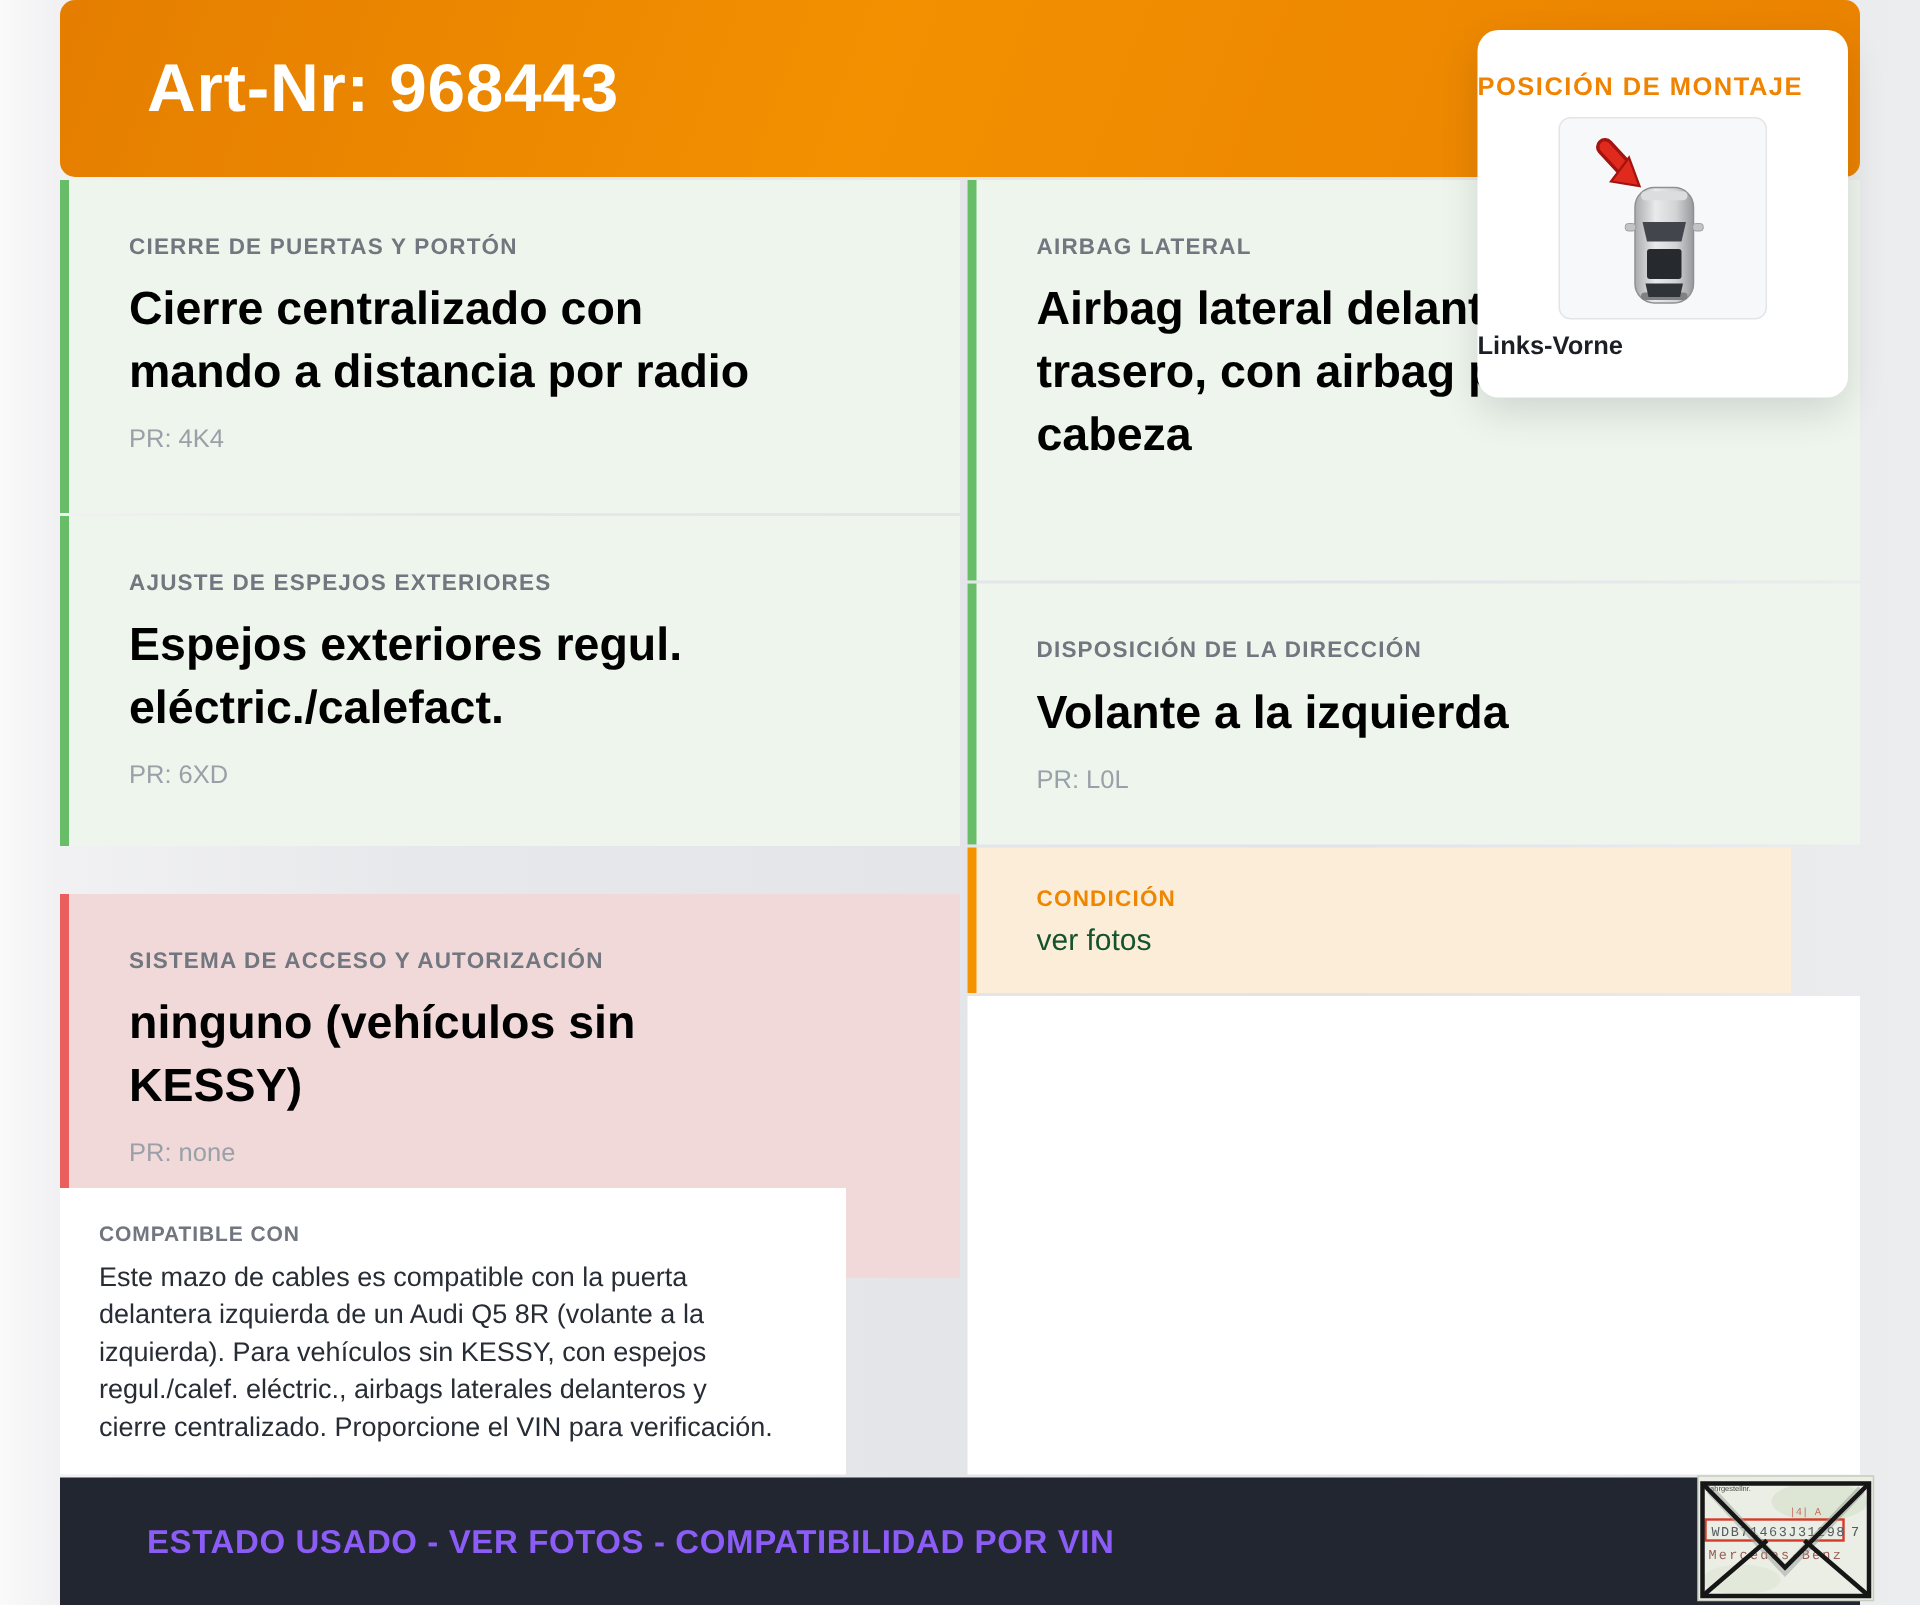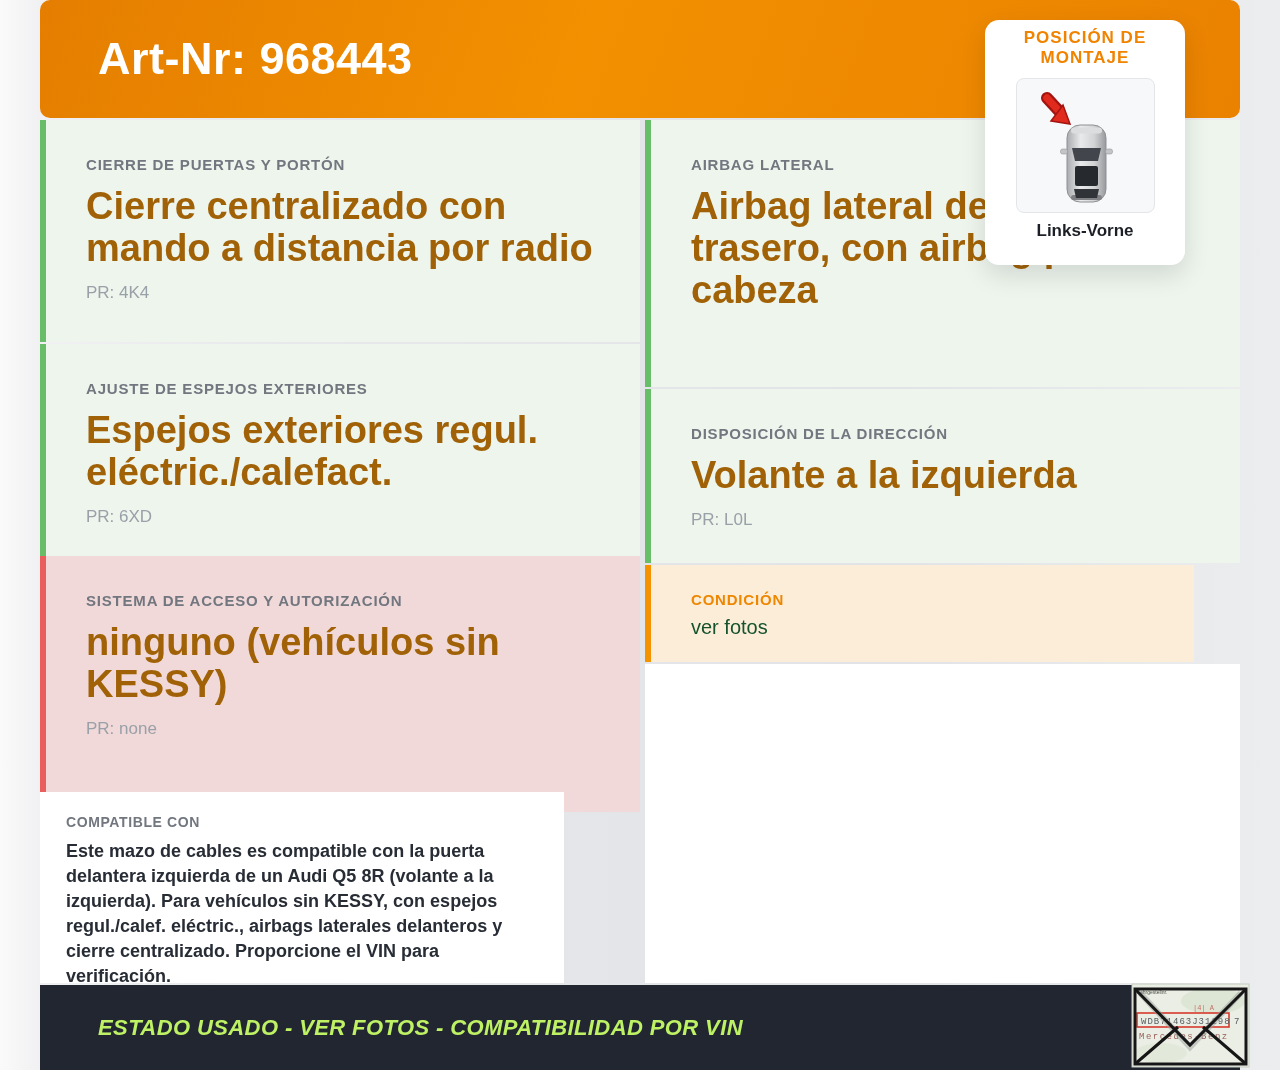--- a/index.html
+++ b/index.html
@@ -17,50 +17,50 @@
   .header h1 { color:#ffffff; font-size:45px; font-weight:bold; letter-spacing:.5px; }
   
   .card { position:absolute; padding:36px 40px 0 40px; }
   .card.bleft { border-left:6px solid; }
   .card.green { background:#edf5ed; border-color:#68bd68; }
   .card.pink  { background:#f1d9d9; border-color:#eb5e5e; }
   .card.cream { background:#fcedd9; border-color:#f49200; padding-top:26px; }
   .card.white { background:#ffffff; padding:22px 26px 0 26px; }
   .card-label { font-size:15px; font-weight:bold; color:#71767f; letter-spacing:.8px; }
   .card-title {
-    margin-top:12px; font-size:38px; line-height:42px; font-weight:bold;
-    color:#a16207; white-space:pre-line;
+    margin-top:12px; font-size:31px; line-height:42px; font-weight:bold;
+    color:#000000; white-space:pre-line;
   }
   .card-pr { margin-top:14px; font-size:17px; color:#9aa0a8; }
   .cond-label { font-size:15px; font-weight:bold; color:#ef8600; letter-spacing:.8px; }
   .cond-value { margin-top:8px; font-size:20px; color:#14532d; }
   .compat-label { font-size:14px; font-weight:bold; color:#71767f; letter-spacing:.6px; }
   .compat-text {
-    margin-top:9px; font-size:18px; line-height:25px; font-weight:bold;
+    margin-top:9px; font-size:18px; line-height:25px; font-weight:normal;
     color:#272c35; white-space:pre-line;
   }
   .filler { position:absolute; background:#ffffff; }
   
   .montaje {
-    position:absolute; left:985px; top:20px; width:200px; height:245px; z-index:5;
+    position:absolute; left:985px; top:20px; width:247px; height:245px; z-index:5;
     background:#ffffff; border-radius:14px; box-shadow:0 10px 26px rgba(0,0,0,.12);
-    text-align:center; padding-top:8px;
+    text-align:left; padding-top:28px;
   }
   .montaje-title { font-size:17px; font-weight:bold; color:#f08300; letter-spacing:1px; }
   .montaje-box {
     width:139px; height:135px; margin:10px auto 0 auto;
     background:#f7f8fa; border:1px solid #e4e5e8; border-radius:8px;
   }
   .montaje-pos { margin-top:8px; font-size:17px; font-weight:bold; color:#1c2026; }
   
   .footer {
     position:absolute; left:40px; top:985px; width:1200px; height:85px; z-index:2;
     background:#212630; display:flex; align-items:center; padding-left:58px;
   }
-  .footer-text { color:#bef264; font-size:22px; font-weight:bold; letter-spacing:.4px;font-style:italic; }
+  .footer-text { color:#8b5cf6; font-size:22px; font-weight:bold; letter-spacing:.4px; }
   
   .vin-graphic { position:absolute; left:1093px; top:983px; width:119px; height:85px; z-index:3;margin-left:38px; }
 </style>
 </head>
 <body>
 
 <div class="page">
 
   <header class="header">
     <h1>Art-Nr: 968443</h1>
@@ -73,21 +73,21 @@
     <div class="card-pr">PR: 4K4</div>
   </article>
 
   <article class="card bleft green" style="left:40px; top:344px; width:600px; height:220px;">
     <div class="card-label">AJUSTE DE ESPEJOS EXTERIORES</div>
     <h2 class="card-title">Espejos exteriores regul.
 eléctric./calefact.</h2>
     <div class="card-pr">PR: 6XD</div>
   </article>
 
-  <article class="card bleft pink" style="left:40px; top:556px; width:600px; height:256px;">
+  <article class="card bleft pink" style="left:40px; top:596px; width:600px; height:256px;">
     <div class="card-label">SISTEMA DE ACCESO Y AUTORIZACIÓN</div>
     <h2 class="card-title">ninguno (vehículos sin
 KESSY)</h2>
     <div class="card-pr">PR: none</div>
   </article>
 
   <article class="card white" style="left:40px; top:792px; width:524px; height:191px;">
     <div class="compat-label">COMPATIBLE CON</div>
     <p class="compat-text">Este mazo de cables es compatible con la puerta
 delantera izquierda de un Audi Q5 8R (volante a la

